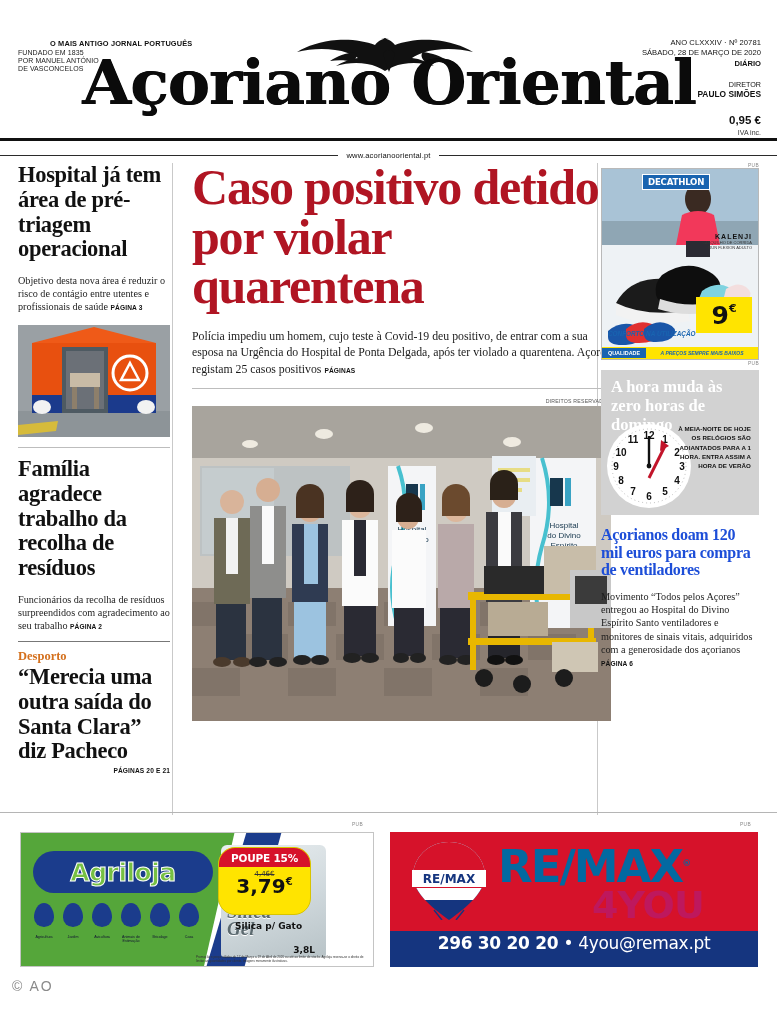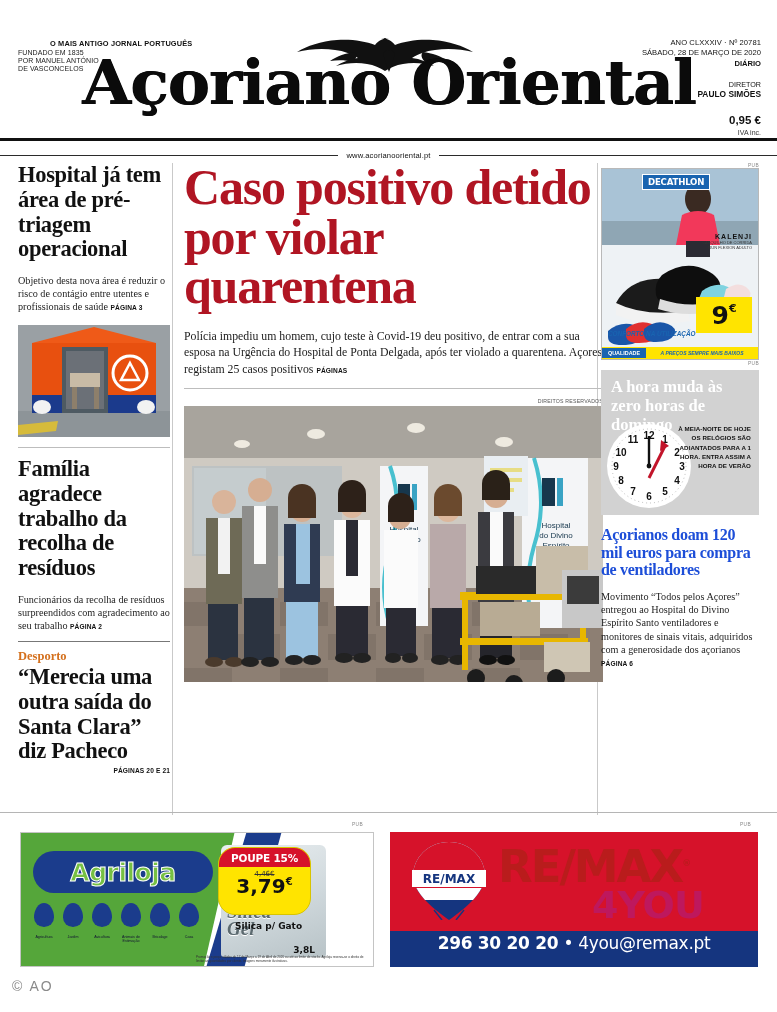--- a/index.html
+++ b/index.html
@@ -69,21 +69,21 @@
   }
 
   .topline { position:absolute; left:0; top:138px; width:777px; height:3px; background:#111; }
 
   
   .grid {
     position:absolute; left:0; top:163px;
     width:777px; height:652px;
   }
   .col-left  { position:absolute; left:18px;  top:0; width:152px; height:652px; }
-  .col-mid   { position:absolute; left:184px; top:0; width:419px; height:652px; }
+  .col-mid   { position:absolute; left:192px; top:0; width:419px; height:652px; }
   .col-right { position:absolute; left:601px; top:0; width:158px; height:652px; }
 
   .vrule { position:absolute; top:0; width:1px; height:652px; background:#c9c9c9; }
   .vrule.a { left:172px; }
   .vrule.b { left:597px; }
 
   
   .lead-hd {
     font-family:"Liberation Serif", serif;
     font-weight:bold; font-size:22.5px; line-height:1.1;
@@ -122,21 +122,21 @@
     margin-top:16px;
     font-family:"Liberation Serif", serif;
     font-size:11.8px; line-height:1.42; color:#1b1b1b;
   }
   .main-dek .pg { font-size:6.6px; }
   .credit {
     font-family:"Liberation Sans", sans-serif;
     font-size:5.2px; color:#555; text-align:right; letter-spacing:.04em;
     margin-top:6px; margin-bottom:2px;
   }
-  .photo.main { height:276px;text-decoration:underline; }
+  .photo.main { height:315px;text-decoration:underline; }
 
   
   .ad-box { border:1px solid #b9b9b9; position:relative; overflow:hidden; background:#fff; }
   .pub {
     font-family:"Liberation Sans", sans-serif;
     font-size:4.8px; color:#888; text-align:right; letter-spacing:.08em;
   }
   .gray-box { background:#d2d2d2; position:relative; overflow:hidden; }
   .gray-box .gt {
     font-family:"Liberation Serif", serif;
@@ -249,21 +249,21 @@
     font-family:"Liberation Sans",sans-serif; font-size:3.1px; color:#333; line-height:1.25;
   }
 
   
   .remax { position:absolute; inset:0;padding-left:20px; }
   .remax .red { position:absolute; left:0; top:0; width:100%; height:99px; background:#d6122a; }
   .remax .blue { position:absolute; left:0; top:99px; width:100%; height:36px; background:#15357f; }
   .remax .word {
     position:absolute; left:108px; top:14px;
     font-family:"DejaVu Sans", sans-serif; font-weight:bold;
-    font-size:45px; color:#b91c1c; letter-spacing:-2px; line-height:.92;
+    font-size:45px; color:#0369a1; letter-spacing:-2px; line-height:.92;
   }
   .remax .word sup { font-size:9px; vertical-align:super; }
   .remax .four {
     position:absolute; left:202px; top:56px;
     font-family:"DejaVu Sans", sans-serif; font-weight:bold;
     font-size:38px; color:#be185d; letter-spacing:-1px; line-height:.92;
   }
   .remax .phone {
     position:absolute; left:0; top:101px; width:100%;
     text-align:center;

